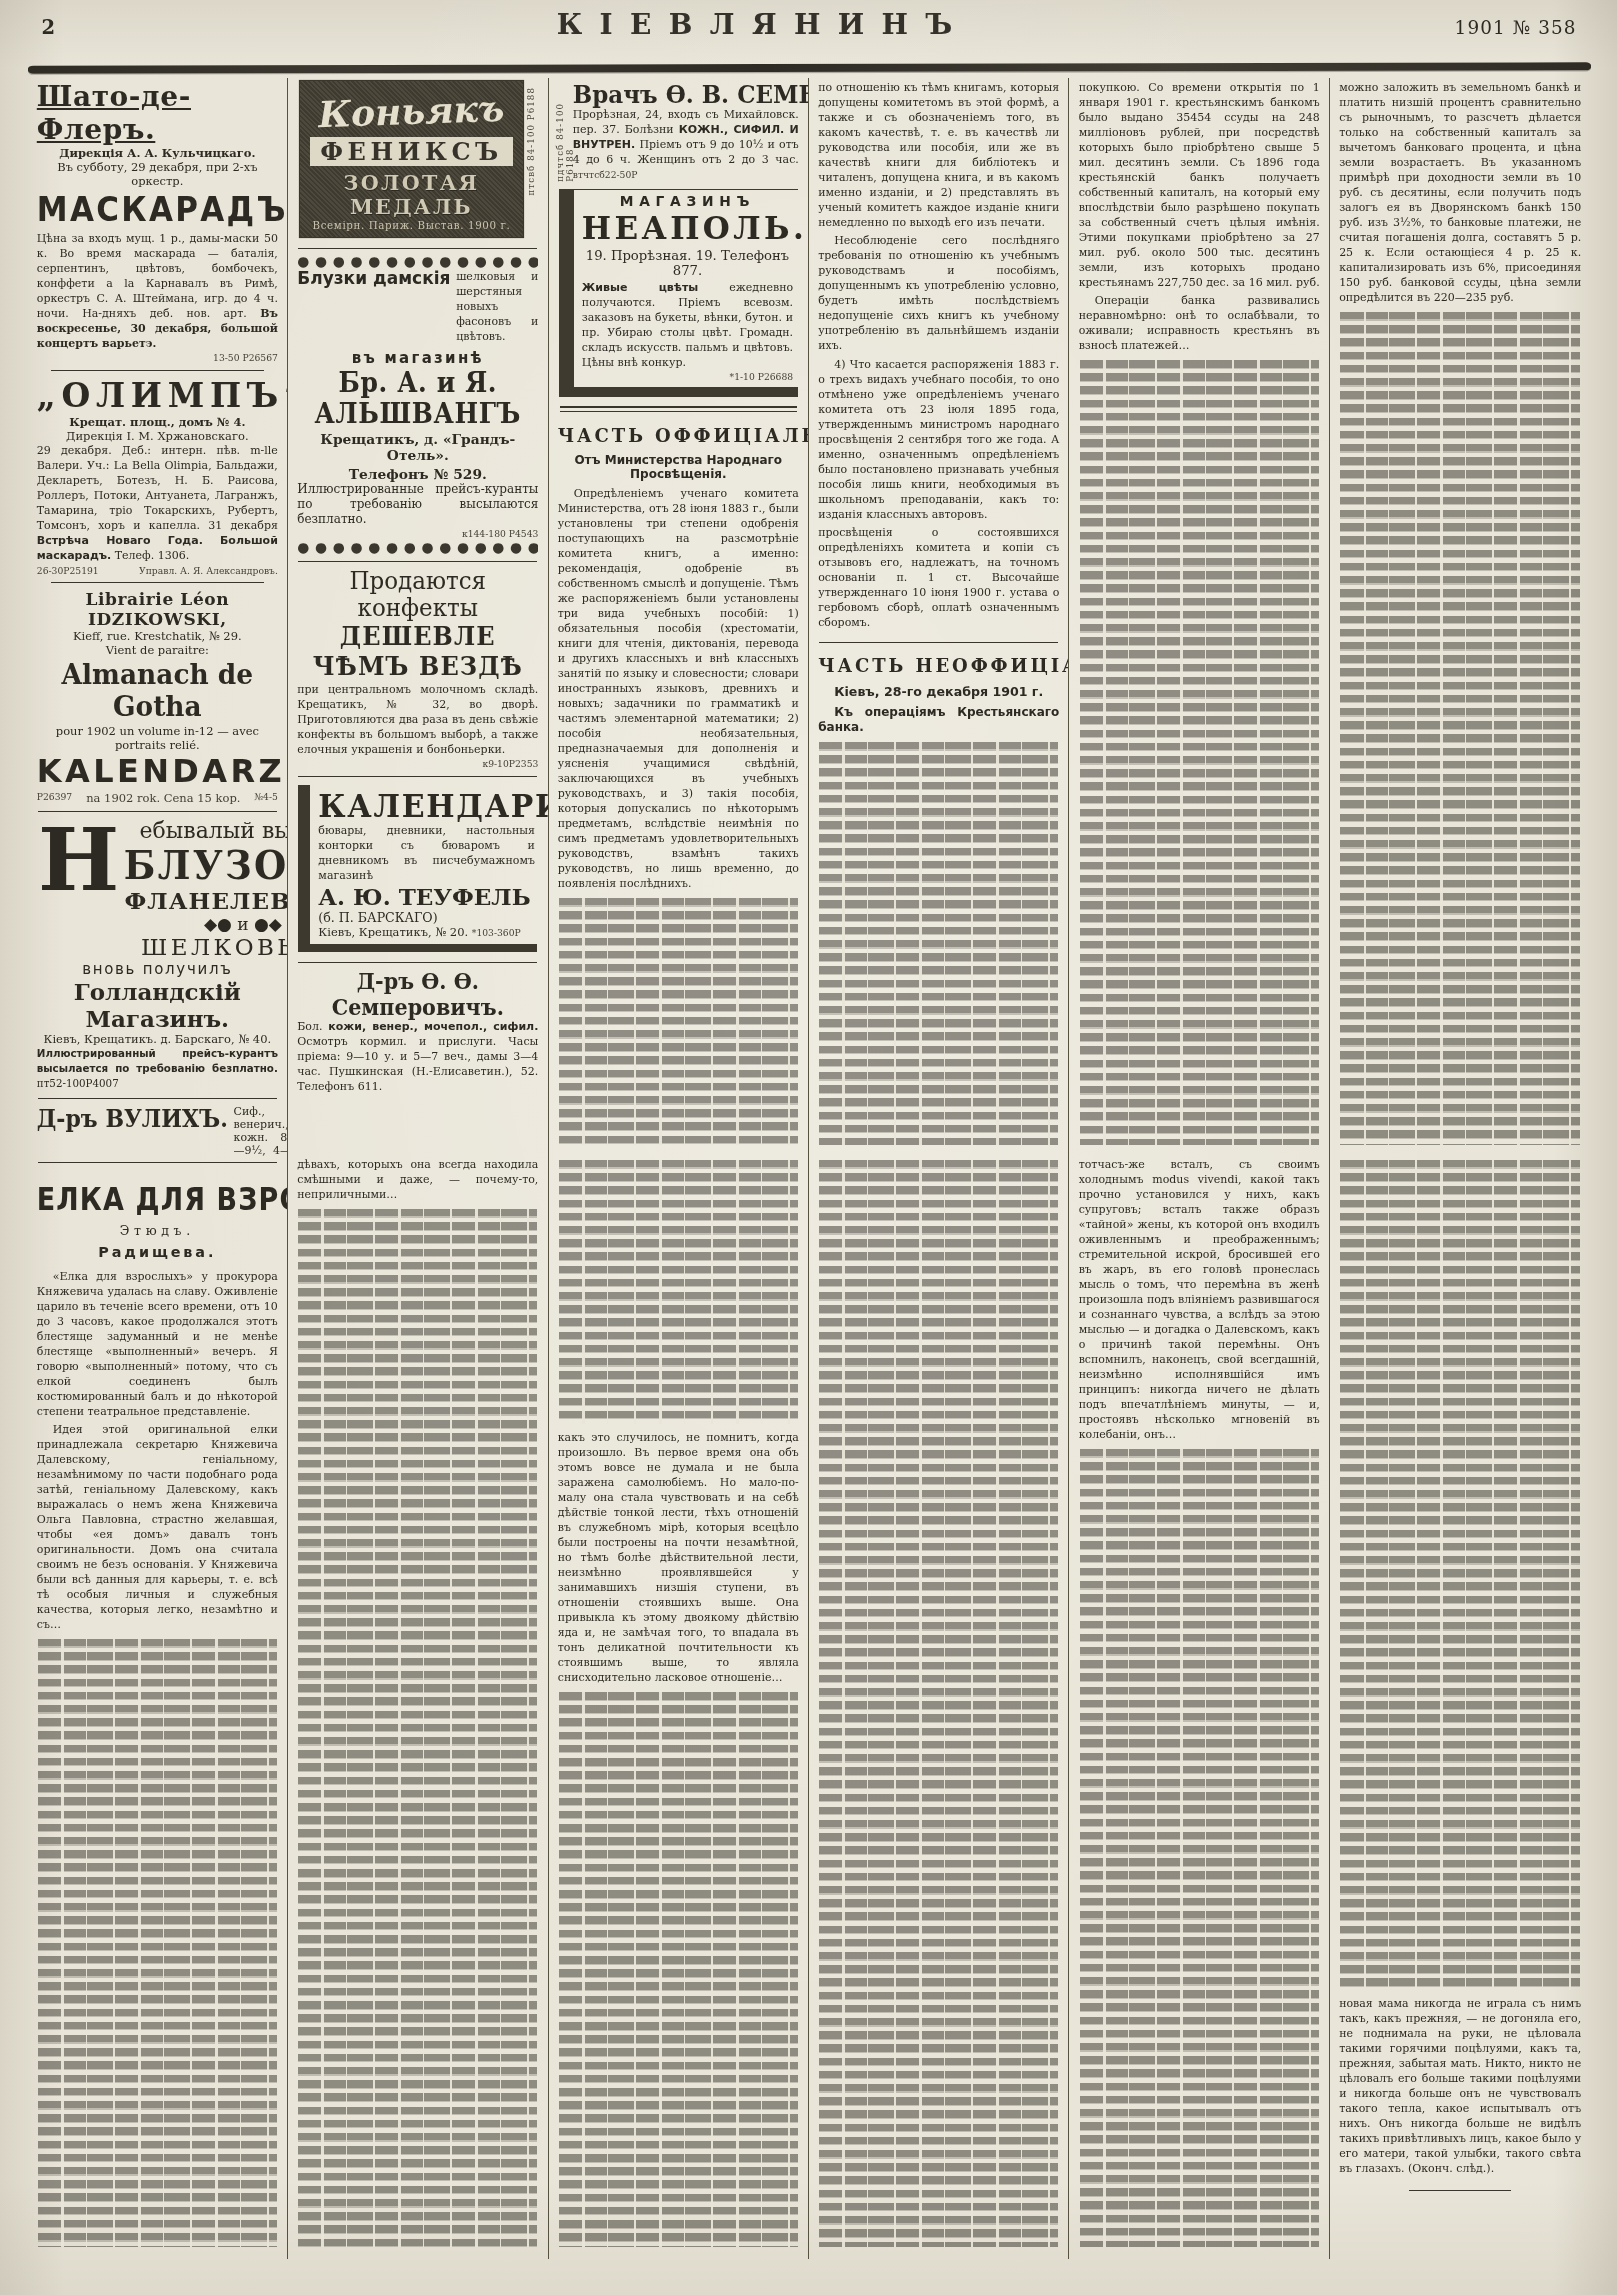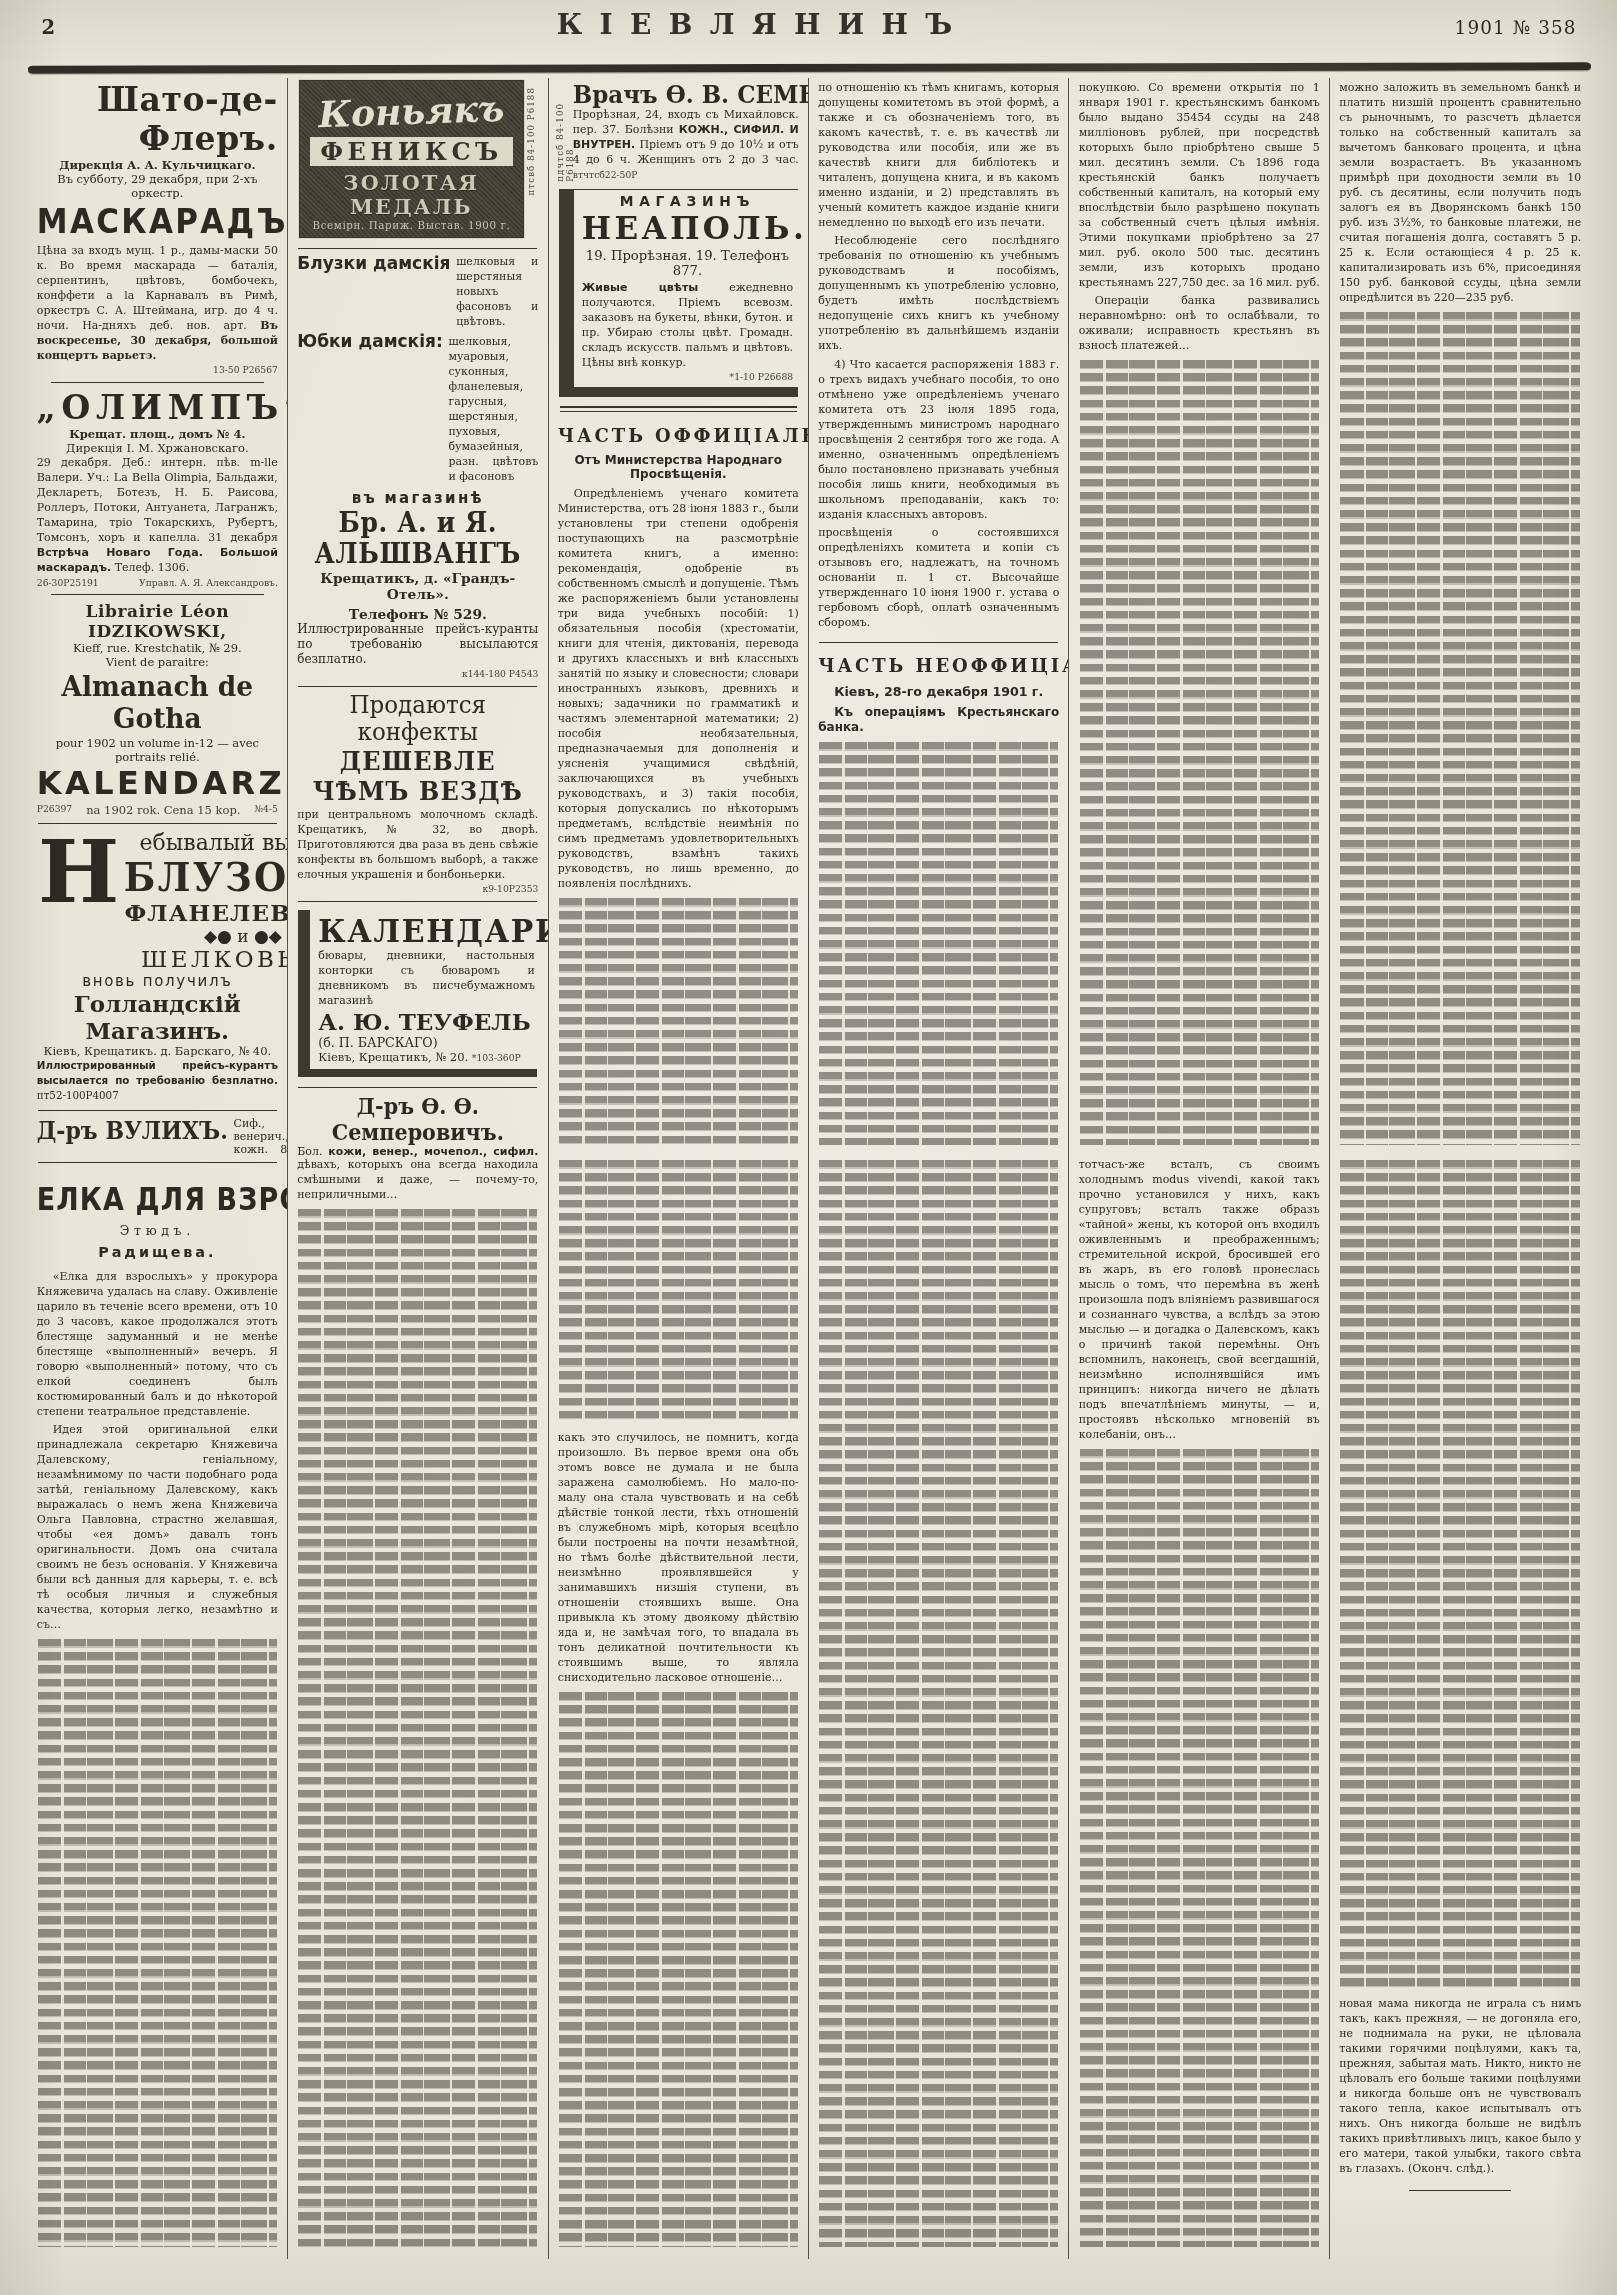--- a/index.html
+++ b/index.html
@@ -53,21 +53,21 @@
       repeating-linear-gradient(180deg, rgba(45,42,35,.55) 0 7.5px, rgba(45,42,35,.25) 7.5px 8.6px, rgba(233,229,216,0) 8.6px 13.2px);
   }
   
   .ad{margin-bottom:1.1px;}
   .d2{font-family:"DejaVu Sans",sans-serif;font-weight:bold;font-size:31px;text-align:center;letter-spacing:2.3px;transform:scaleY(1.1);margin:3.4px 0;}
   .d3{font-size:11.5px;text-align:center;}
   .bold{font-weight:bold;}
   .sans{font-family:"DejaVu Sans",sans-serif;}
   .orn{color:#3b372e;text-align:center;letter-spacing:5.7px;font-size:13.8px;line-height:15px;white-space:nowrap;overflow:hidden;font-family:"DejaVu Sans",sans-serif;}
   
-  .chateau .title{font-size:33px;font-weight:bold;text-align:right;letter-spacing:0.6px;}
+  .chateau .title{font-size:28px;font-weight:bold;text-align:left;letter-spacing:0.6px;text-decoration:underline;}
   
   .olimp .title{font-size:33px;font-weight:bold;text-align:center;letter-spacing:5.7px;}
   
   .idz .t1{font-size:17px;font-weight:bold;text-align:center;letter-spacing:0.6px;}
   .idz .alm{font-size:26.4px;font-weight:bold;text-align:center;transform:scaleY(1.05);margin:2.3px 0;}
   .idz .kal{font-family:"DejaVu Sans",sans-serif;font-size:32px;font-weight:bold;text-align:center;letter-spacing:3.4px;}
   
   .blz{display:flex;align-items:flex-start;}
   .blz .init{font-size:86px;line-height:75px;font-weight:bold;margin:3.4px 4.6px 0 1.1px;}
   .blz .rest{flex:1;}
@@ -207,24 +207,20 @@
         <div class="f4">Всемірн. Париж. Выстав. 1900 г.</div>
         <div class="vref">птсвб 84-100 Р6188</div>
       </article>
       <div class="r full thin"></div>
       <div class="orn">●●●●●●●●●●●●●●●●●</div>
       <article class="ad alsh">
         <div class="twocol">
           <div class="lead">Блузки дамскія</div>
           <div class="just">шелковыя и шерстяныя новыхъ фасоновъ и цвѣтовъ.</div>
         </div>
-        <div class="twocol" style="margin-top:4.6px">
-          <div class="lead">Юбки дамскія:</div>
-          <div class="just">шелковыя, муаровыя, суконныя, фланелевыя, гарусныя, шерстяныя, пуховыя, бумазейныя, разн. цвѣтовъ и фасоновъ</div>
-        </div>
         <div class="shop">въ магазинѣ</div>
         <div class="name">Бр. А. и Я. АЛЬШВАНГЪ</div>
         <div class="addr">Крещатикъ, д. «Грандъ-Отель».</div>
         <div class="addr">Телефонъ № 529.</div>
         <div class="just" style="font-size:12px">Иллюстрированные прейсъ-куранты по требованію высылаются безплатно.</div>
         <div class="ref">к144-180 Р4543</div>
       </article>
       <div class="orn">●●●●●●●●●●●●●●●●●</div>
       <div class="r full thin"></div>
       <article class="ad conf">

